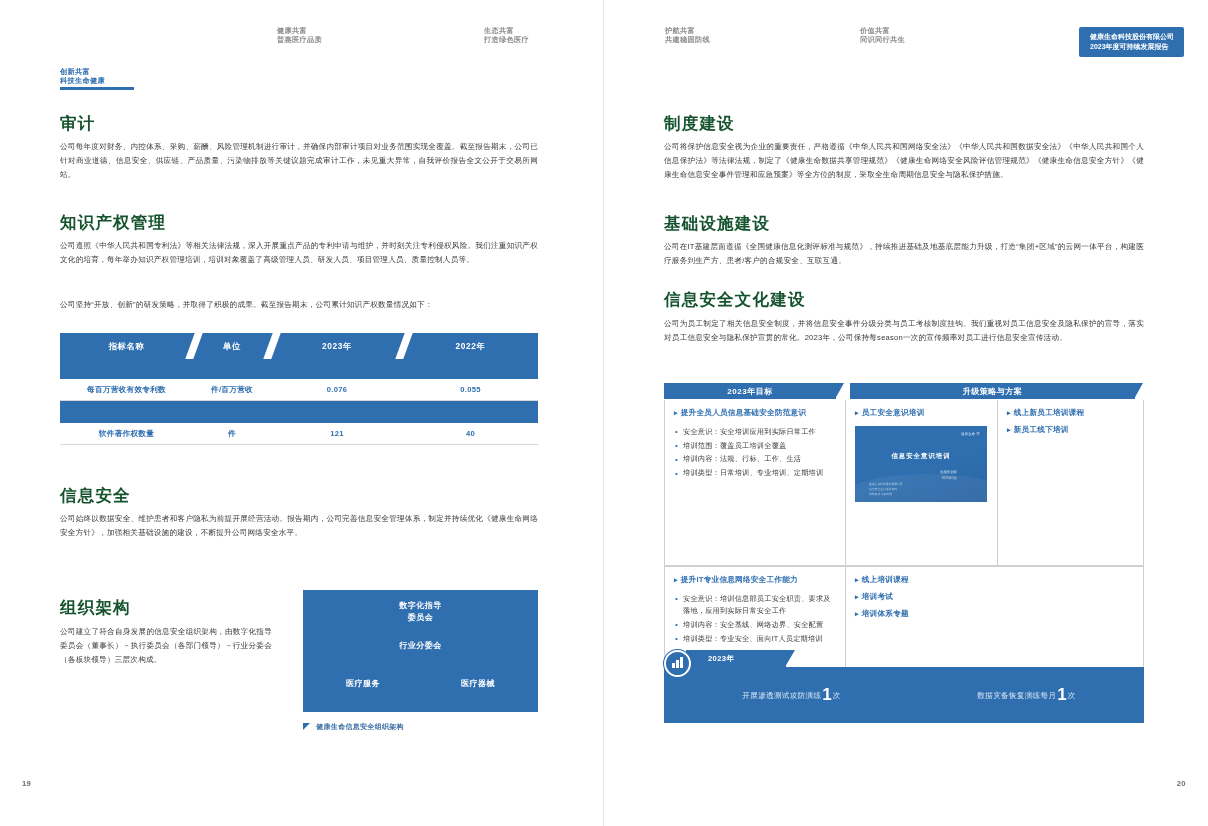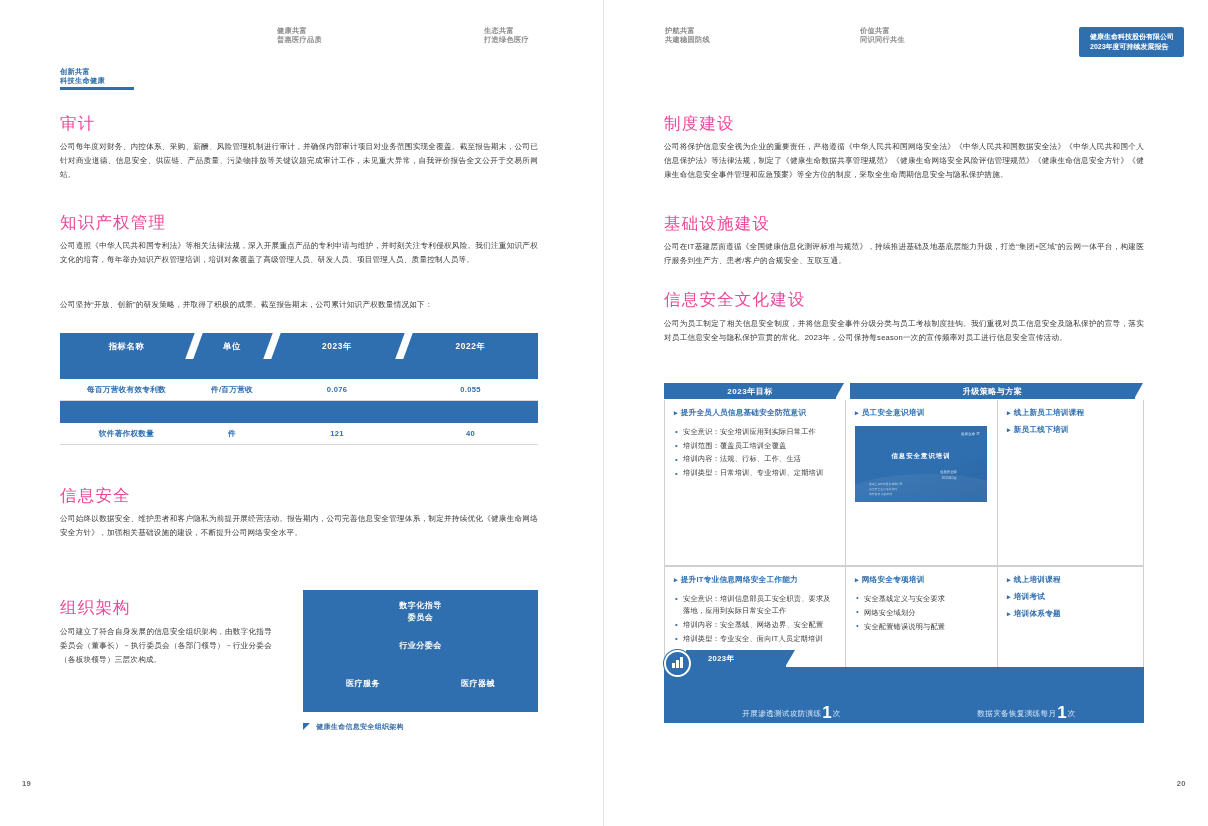--- a/index.html
+++ b/index.html
@@ -35,21 +35,21 @@
     position:absolute; top:27px; right:24px;
     background:#2f6fb0; color:#fff;
     padding:5px 10px 5px 11px;
     font-size:7px; line-height:1.45; font-weight:bold;
     border-radius:2px; white-space:nowrap;
   }
   .brand-tag span { display:block; }
 
   
   h2.sec {
-    color:#ec4899; font-size:16.5px; font-weight:normal;
+    color:#14532d; font-size:16.5px; font-weight:bold;
     letter-spacing:1.2px;
   }
   p.body {
     color:#3a3a3a; font-size:7.6px; line-height:1.85;
     letter-spacing:.22px; text-align:justify;
   }
 
   .content-left  { position:absolute; left:60px; top:0; width:478px; }
   .content-right { position:absolute; left:60px; top:0; width:480px; }
   .kpi-head-wrap { position:relative; height:46px; background:#2f6fb0; }
@@ -174,21 +174,21 @@
   }
   .sb-icon {
     position:absolute; left:0; top:0; width:27px; height:27px;
     border-radius:50%; background:#2f6fb0; border:2.2px solid #fff;
     box-shadow:0 0 0 1px #2f6fb0;
     display:flex; align-items:flex-end; justify-content:center;
     padding-bottom:7px; z-index:3;
   }
   .sb-icon i { display:inline-block; width:2.2px; background:#fff; margin:0 .9px; }
   .sb-body {
-    background:#2f6fb0; height:56px; display:flex; align-items:flex-end;
+    background:#2f6fb0; height:56px; display:flex; align-items:center;
     padding-left:10px;
   }
   .sb-item {
     flex:1; text-align:center; color:#d8e6f4; font-size:7.6px;
     letter-spacing:.3px; white-space:nowrap;
   }
   .sb-item b {
     color:#fff; font-size:17px; font-weight:bold; margin:0 1px;
     vertical-align:-2px; letter-spacing:0;
   }
@@ -357,28 +357,20 @@
 
       <div class="mx-body" style="height:106px; border-top:1px solid #cfcfcf;">
         <div class="mx-cell" style="width:180px;">
           <div class="mx-title">提升IT专业信息网络安全工作能力</div>
           <ul class="mx-list">
             <li>安全意识：培训信息部员工安全职责、要求及落地，应用到实际日常安全工作</li>
             <li>培训内容：安全基线、网络边界、安全配置</li>
             <li>培训类型：专业安全、面向IT人员定期培训</li>
           </ul>
         </div>
-        <div class="mx-cell" style="width:152px;">
-          <div class="mx-title">网络安全专项培训</div>
-          <ul class="mx-list">
-            <li>安全基线定义与安全要求</li>
-            <li>网络安全域划分</li>
-            <li>安全配置错误说明与配置</li>
-          </ul>
-        </div>
         <div class="mx-cell" style="width:146px;">
           <div class="mx-title">线上培训课程</div>
           <div class="mx-title">培训考试</div>
           <div class="mx-title">培训体系专题</div>
         </div>
       </div>
     </div>
 
     <div class="stat-banner" style="top:650px; width:480px;">
       <div style="position:relative;">

